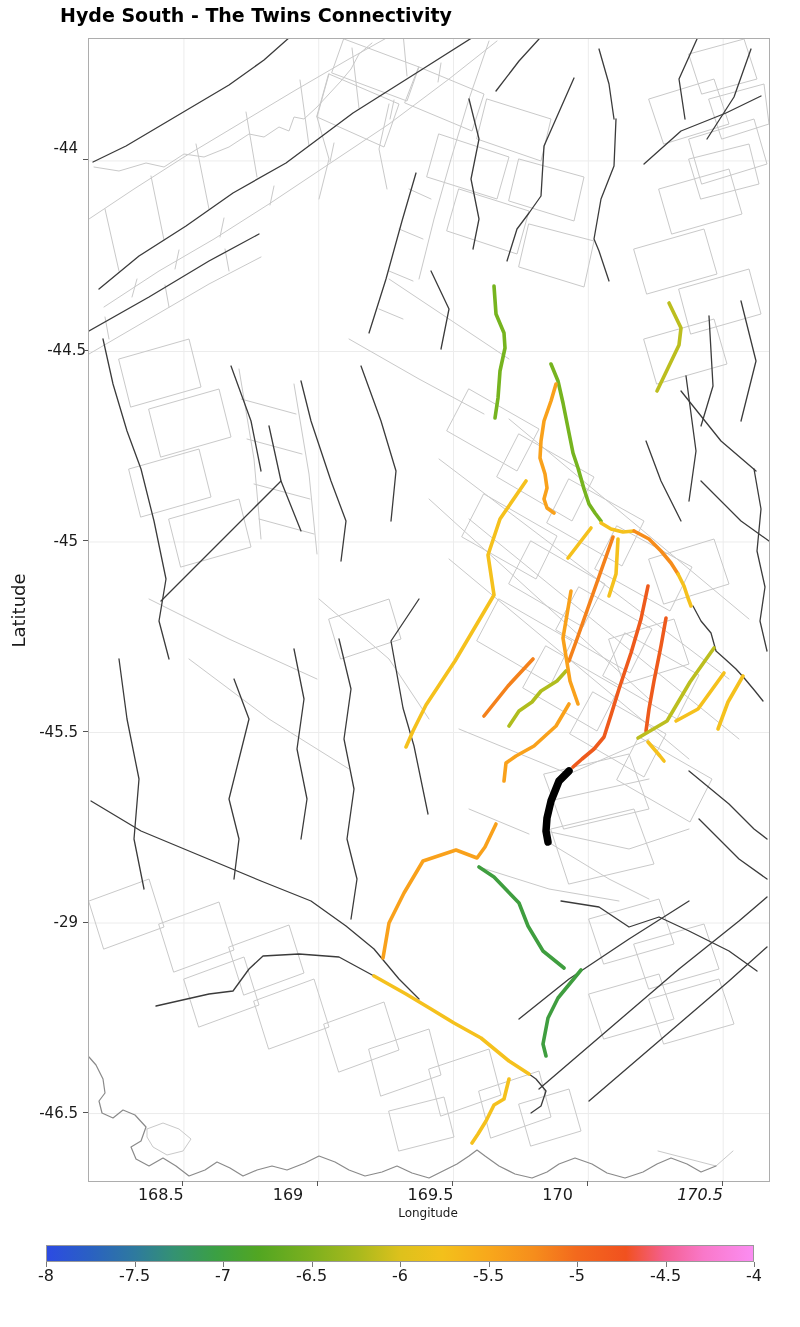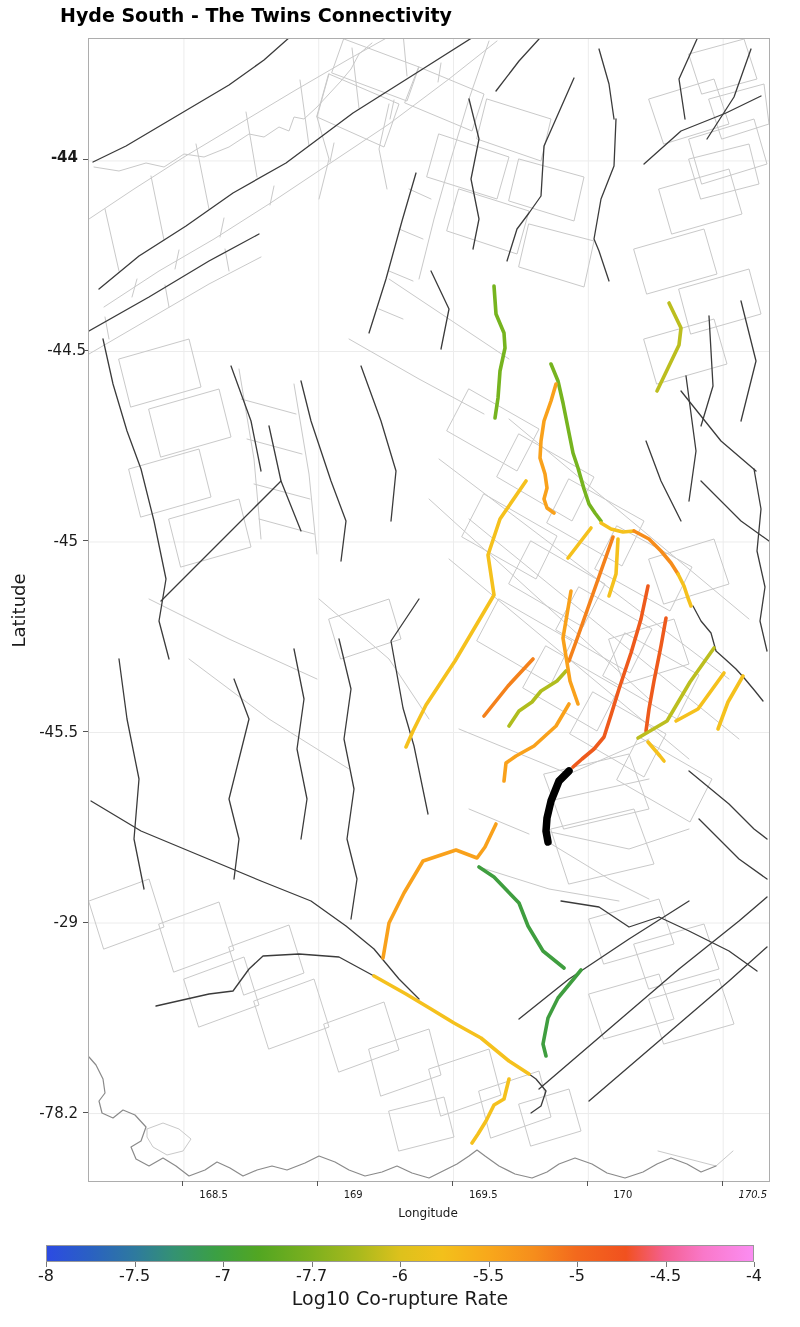--- a/index.html
+++ b/index.html
@@ -2,21 +2,21 @@
 <html><head>
 <meta charset="utf-8">
 <style>
   html,body{margin:0;padding:0;background:#fff;}
   body{width:800px;height:1327px;position:relative;font-family:"DejaVu Sans","Liberation Sans",sans-serif;color:#1a1a1a;overflow:hidden;}
   #figure{position:absolute;inset:0;}
   #title{position:absolute;left:60px;top:4px;width:680px;text-align:left;font-size:19px;font-weight:bold;color:#000;}
   #plot{position:absolute;left:88px;top:38px;width:680px;height:1142px;border:1px solid #adadad;background:#fff;box-sizing:content-box;}
   #map-svg{position:absolute;left:0;top:0;width:680px;height:1142px;}
   .ytick-label{position:absolute;left:0;width:78px;text-align:right;font-size:15px;height:18px;line-height:18px;}
-  .xtick-label{position:absolute;width:90px;text-align:right;font-size:10px;height:18px;line-height:18px;top:1186px;}
+  .xtick-label{position:absolute;width:90px;text-align:left;font-size:16px;height:18px;line-height:18px;top:1186px;}
   .tickmark{position:absolute;background:#555;}
   #xlabel{position:absolute;left:88px;top:1206px;width:680px;text-align:center;font-size:12px;}
   #ylabel{position:absolute;left:-42px;top:600px;width:120px;text-align:center;font-size:18px;transform:rotate(-90deg);transform-origin:center;}
   #colorbar{position:absolute;left:46px;top:1245px;width:708px;height:17px;border:1px solid #999;box-sizing:border-box;}
   .cbtick{position:absolute;top:1262px;width:1px;height:5px;background:#777;}
   .cbtick-label{position:absolute;top:1266px;width:60px;text-align:center;font-size:16px;height:19px;line-height:19px;}
   #cbar-label{position:absolute;left:46px;top:1287px;width:708px;text-align:center;font-size:19px;}
 </style>
 </head>
 <body>
@@ -209,31 +209,31 @@
         <polyline points="407,785 396,808 388,819 367,811 334,822 315,854 300,884 294,919" fill="none" stroke="#f9a11b" stroke-width="3.6" stroke-linecap="round" stroke-linejoin="round"></polyline>
         <polyline points="390,828 405,838 430,864 439,887 454,912 475,929" fill="none" stroke="#3f9e3f" stroke-width="3.6" stroke-linecap="round" stroke-linejoin="round"></polyline>
         <polyline points="492,931 469,959 459,979 454,1005 457,1017" fill="none" stroke="#3f9e3f" stroke-width="3.6" stroke-linecap="round" stroke-linejoin="round"></polyline>
         <polyline points="285,937 317,955 342,970 365,984 392,999 420,1022 440,1035" fill="none" stroke="#f5c11d" stroke-width="3.6" stroke-linecap="round" stroke-linejoin="round"></polyline>
         <polyline points="420,1040 415,1060 405,1066 397,1082 389,1095 383,1104" fill="none" stroke="#f5c11d" stroke-width="3.6" stroke-linecap="round" stroke-linejoin="round"></polyline>
         <polyline points="480,732 470,742 462,762 458,779 457,792 459,803" fill="none" stroke="#000000" stroke-width="7.5" stroke-linecap="round" stroke-linejoin="round"></polyline>
       </svg>
   </div>
 
   <div id="y-ticks">
-      <div class="ytick-label" style="top: 148px; font-weight: bold;">-44</div>
+      <div class="ytick-label" style="top: 139px;">-44</div>
       <div class="tickmark" style="left: 83px; top: 159.435px; width: 5px; height: 1px;"></div>
       <div class="ytick-label" style="top: 341.459px; margin-left: 8px;">-44.5</div>
       <div class="tickmark" style="left: 83px; top: 349.959px; width: 5px; height: 1px;"></div>
       <div class="ytick-label" style="top: 531.983px;">-45</div>
       <div class="tickmark" style="left: 83px; top: 540.483px; width: 5px; height: 1px;"></div>
       <div class="ytick-label" style="top: 722.507px;">-45.5</div>
       <div class="tickmark" style="left: 83px; top: 731.007px; width: 5px; height: 1px;"></div>
       <div class="ytick-label" style="top: 913.031px;">-29</div>
       <div class="tickmark" style="left: 83px; top: 921.531px; width: 5px; height: 1px;"></div>
-      <div class="ytick-label" style="top: 1103.55px;">-78.2</div>
+      <div class="ytick-label" style="top: 1103.55px;">-46.5</div>
       <div class="tickmark" style="left: 83px; top: 1112.05px; width: 5px; height: 1px;"></div>
     </div>
   <div id="x-ticks">
       <div class="xtick-label" style="left: 137.909px;">168.5</div>
       <div class="tickmark" style="left: 182.409px; top: 1181px; width: 1px; height: 5px;"></div>
       <div class="xtick-label" style="left: 272.722px;">169</div>
       <div class="tickmark" style="left: 317.222px; top: 1181px; width: 1px; height: 5px;"></div>
       <div class="xtick-label" style="left: 407.536px;">169.5</div>
       <div class="tickmark" style="left: 452.036px; top: 1181px; width: 1px; height: 5px;"></div>
       <div class="xtick-label" style="left: 542.35px;">170</div>
@@ -247,26 +247,25 @@
 
   <div id="colorbar" style="background: linear-gradient(to right, rgb(44, 75, 226) 0%, rgb(42, 96, 195) 6%, rgb(46, 122, 158) 12.5%, rgb(52, 146, 114) 18%, rgb(59, 160, 67) 24%, rgb(82, 166, 34) 30%, rgb(125, 176, 30) 37.5%, rgb(168, 185, 29) 44%, rgb(221, 193, 28) 50%, rgb(243, 192, 27) 56%, rgb(248, 168, 27) 62.5%, rgb(246, 141, 28) 69%, rgb(243, 105, 29) 75%, rgb(241, 81, 31) 82%, rgb(244, 95, 144) 87.5%, rgb(249, 120, 201) 93%, rgb(251, 141, 242) 100%);"></div>
   <div id="cb-ticks">
       <div class="cbtick" style="left: 46px;"></div>
       <div class="cbtick-label" style="left: 16px;">-8</div>
       <div class="cbtick" style="left: 134.5px;"></div>
       <div class="cbtick-label" style="left: 104.5px;">-7.5</div>
       <div class="cbtick" style="left: 223px;"></div>
       <div class="cbtick-label" style="left: 193px;">-7</div>
       <div class="cbtick" style="left: 311.5px;"></div>
-      <div class="cbtick-label" style="left: 281.5px;">-7.7</div>
+      <div class="cbtick-label" style="left: 281.5px;">-6.5</div>
       <div class="cbtick" style="left: 400px;"></div>
       <div class="cbtick-label" style="left: 370px;">-6</div>
       <div class="cbtick" style="left: 488.5px;"></div>
       <div class="cbtick-label" style="left: 458.5px;">-5.5</div>
       <div class="cbtick" style="left: 577px;"></div>
       <div class="cbtick-label" style="left: 547px;">-5</div>
       <div class="cbtick" style="left: 665.5px;"></div>
       <div class="cbtick-label" style="left: 635.5px;">-4.5</div>
       <div class="cbtick" style="left: 754px;"></div>
       <div class="cbtick-label" style="left: 724px;">-4</div>
     </div>
-  <div id="cbar-label">Log10 Co-rupture Rate</div>
 </div>
 
 </body></html>

